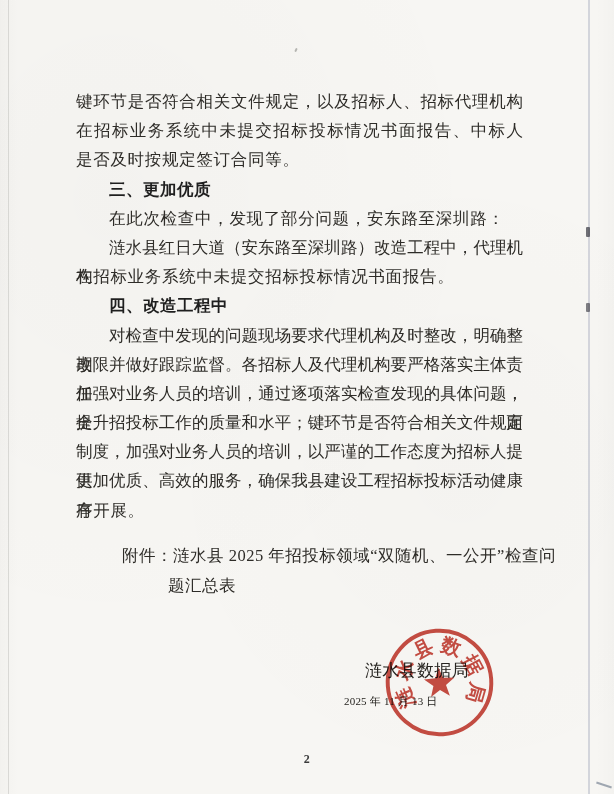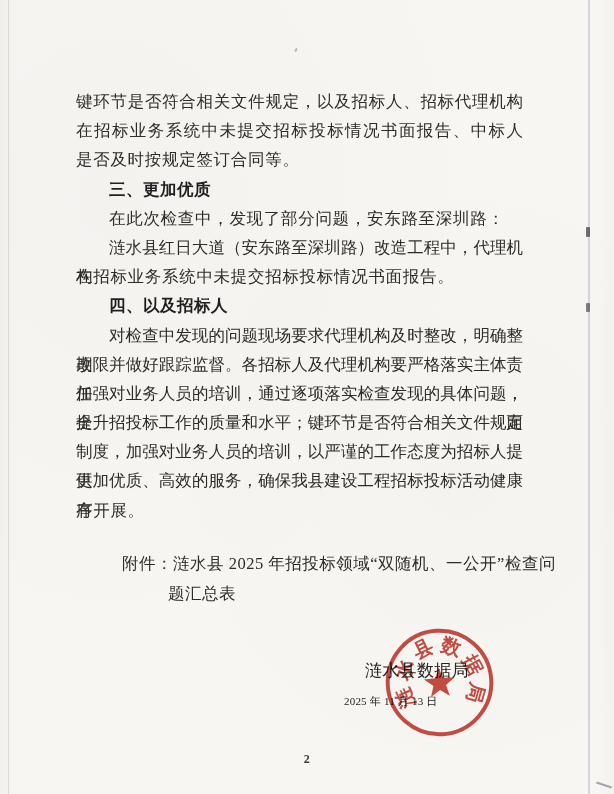--- a/index.html
+++ b/index.html
@@ -27,21 +27,21 @@
   }
   .line.indent-just,.line.indent-plain{text-indent:33px;}
   .line.heading{
     font-family:"Liberation Sans","DejaVu Sans",sans-serif;
     font-weight:bold;text-indent:33px;letter-spacing:0.5px;color:#1f1f1f;
   }
   
   .attach{position:absolute;left:85px;top:541px;width:470px;
     font-size:16.5px;color:#2e2c28;letter-spacing:0.5px;}
   .attach div{line-height:30px;white-space:nowrap;}
-  .attach-line1{padding-left:37px;margin-top:8px;}
+  .attach-line1{padding-left:37px;}
   .attach-line2{padding-left:83px;}
   
   .sig-org{position:absolute;left:365px;top:659px;font-size:17px;
     letter-spacing:0.3px;color:#262420;white-space:nowrap;}
   .sig-date{position:absolute;left:344px;top:694px;font-size:11px;
     letter-spacing:0.2px;color:#262420;white-space:nowrap;}
   
   .seal{position:absolute;left:383px;top:626px;width:113px;height:113px;
     mix-blend-mode:multiply;opacity:0.88;transform:rotate(-4deg);}
   
@@ -67,21 +67,21 @@
 <div class="paper-grain"></div>
 
 <div class="body-lines" id="body-lines">
     <div class="line just">键环节是否符合相关文件规定，以及招标人、招标代理机构</div>
     <div class="line just">在招标业务系统中未提交招标投标情况书面报告、中标人</div>
     <div class="line plain">是否及时按规定签订合同等。</div>
     <div class="line heading">三、更加优质</div>
     <div class="line indent-plain">在此次检查中，发现了部分问题，安东路至深圳路：</div>
     <div class="line indent-just">涟水县红日大道（安东路至深圳路）改造工程中，代理机构</div>
     <div class="line plain">在招标业务系统中未提交招标投标情况书面报告。</div>
-    <div class="line heading">四、以及招标人</div>
+    <div class="line heading">四、改造工程中</div>
     <div class="line indent-just">对检查中发现的问题现场要求代理机构及时整改，明确整改</div>
     <div class="line just">期限并做好跟踪监督。各招标人及代理机构要严格落实主体责任，</div>
     <div class="line just">加强对业务人员的培训，通过逐项落实检查发现的具体问题，全面</div>
     <div class="line just">提升招投标工作的质量和水平；键环节是否符合相关文件规定</div>
     <div class="line just">制度，加强对业务人员的培训，以严谨的工作态度为招标人提供</div>
     <div class="line just">更加优质、高效的服务，确保我县建设工程招标投标活动健康有</div>
     <div class="line plain">序开展。</div>
   </div>
 
 <div class="attach">

